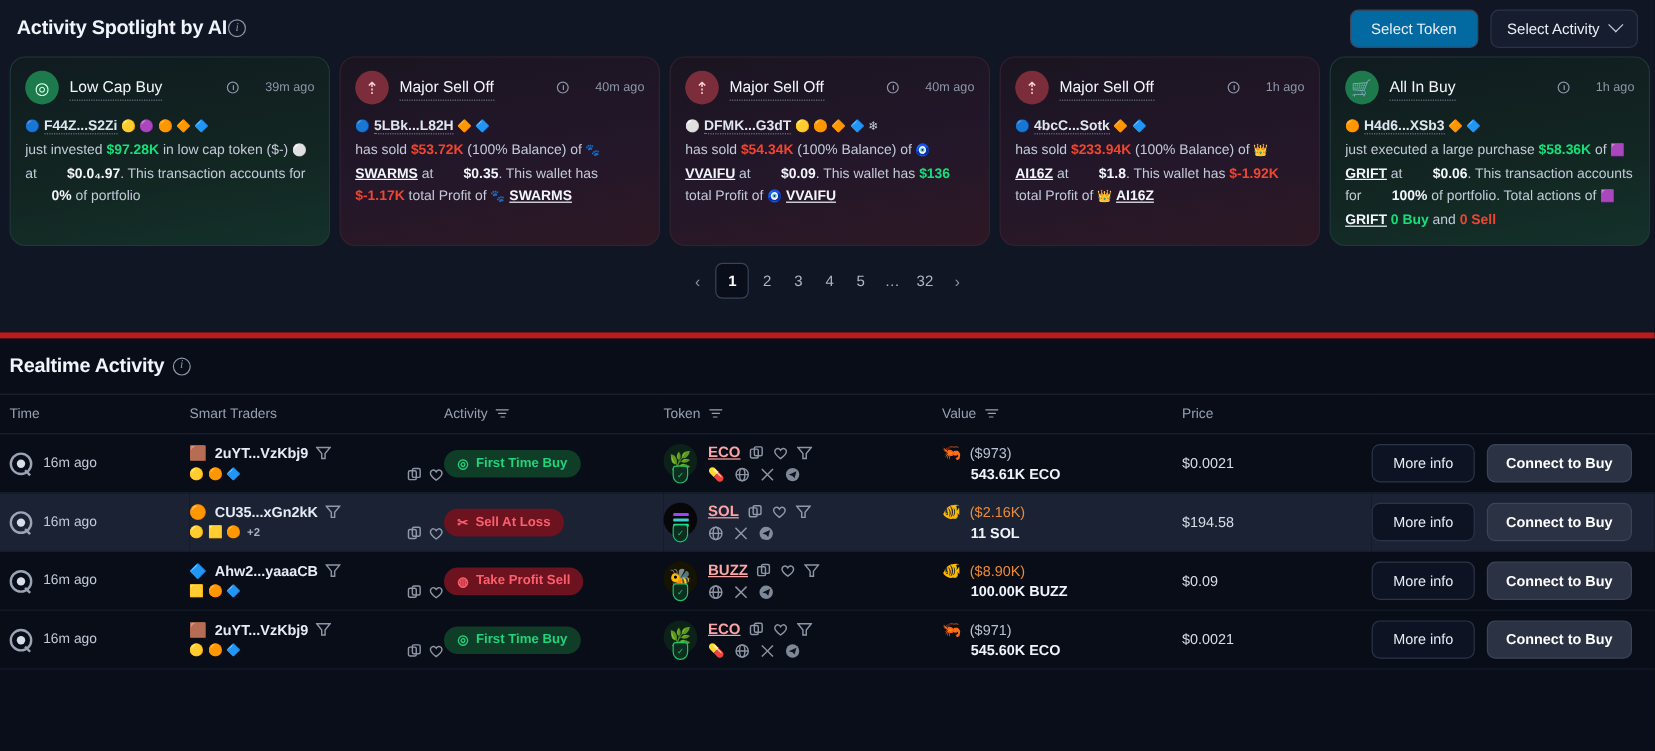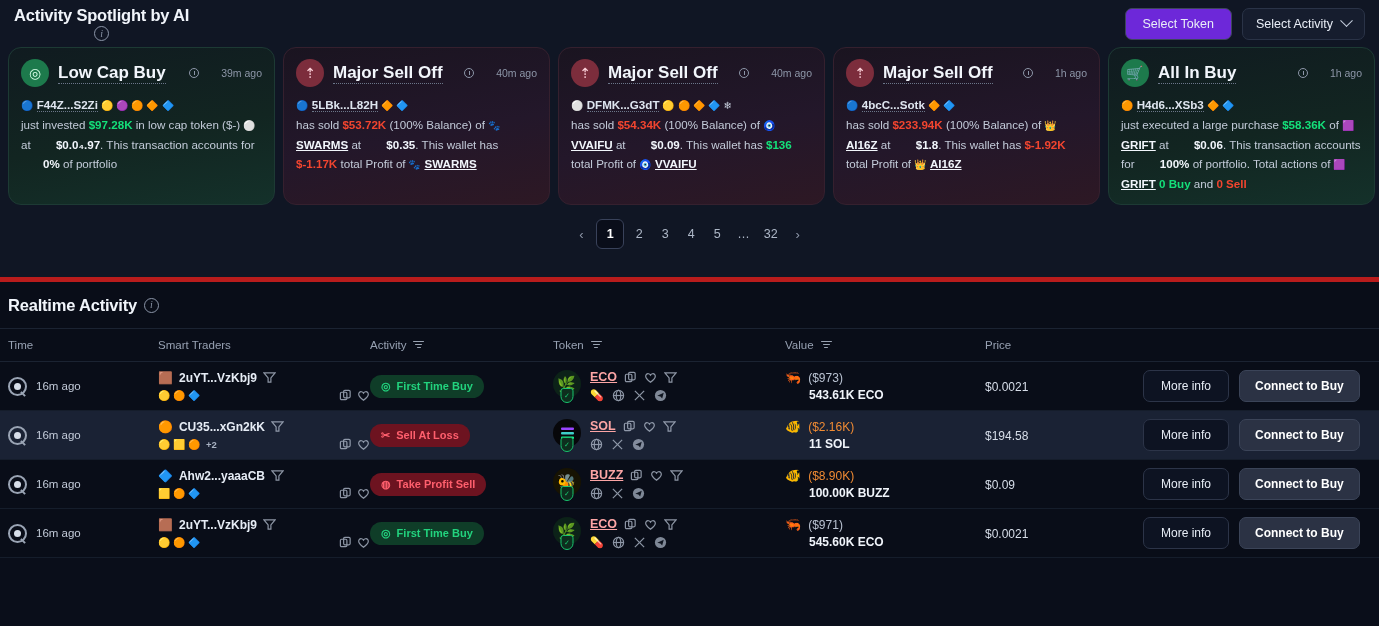--- a/index.html
+++ b/index.html
@@ -9,31 +9,31 @@
     font-family: "Liberation Sans", sans-serif;
     color: #e8edf5;
     overflow: hidden;
   }
   .page { width: 1379px; height: 626px; position: relative; }
   .spotlight-wrap { background:#101624; padding-bottom: 12px; }
   .sp-header {
     height: 47px; display: flex; align-items: center;
     padding: 0 14px; justify-content: space-between;
   }
-  .sp-title-group { display: flex; align-items: center; gap: 1px; flex-direction: column; }
+  .sp-title-group { display: flex; align-items: center; gap: 1px; }
   .sp-title { font-size: 16.5px; font-weight: bold; letter-spacing: -0.2px; color: #f1f5fb; }
   .info-i {
     width: 15px; height: 15px; border-radius: 50%;
     border: 1.3px solid #8b95a8; color: #8b95a8;
     font-size: 10px; font-style: italic; font-family: "Liberation Serif", serif;
     display: flex; align-items: center; justify-content: center; line-height: 1;
   }
   .sp-actions { display: flex; align-items: center; gap: 10px; }
   .btn-select-token {
-    background: #6d28d9; border: 1px solid #3d465a; border-radius: 7px;
+    background: #0369a1; border: 1px solid #3d465a; border-radius: 7px;
     color: #e9eef7; font-size: 12.5px; padding: 8px 17px; cursor: pointer;
   }
   .btn-select-activity {
     background: #161d2e; border: 1px solid #2a3347; border-radius: 7px;
     color: #e9eef7; font-size: 12.5px; padding: 8px 13px; cursor: pointer;
     display: flex; align-items: center; gap: 9px;
   }
   .chev { width: 9px; height: 9px; border-right: 1.6px solid #c3ccdb; border-bottom: 1.6px solid #c3ccdb;
           transform: rotate(45deg) translate(-2px,-2px); }
 
@@ -48,21 +48,21 @@
   .card.red   { background: linear-gradient(170deg,#1a1420 0%,#23172a 55%,#2d1824 100%); border:1px solid #35202e; }
   .card-hd { display:flex; align-items:center; gap:9px; margin-bottom: 8px; }
   .card-ico {
     width: 28px; height: 28px; border-radius: 50%;
     display:flex; align-items:center; justify-content:center; font-size: 14px;
     flex-shrink:0;
   }
   .card-ico.g { background: #1d7a4c; color:#d8ffe9; }
   .card-ico.r { background: #7c2d3c; color:#ffd4dc; }
   .card-hd-title {
-    font-size: 17px; font-weight: bold; color: #f2f6fc;
+    font-size: 13px; font-weight: normal; color: #f2f6fc;
     border-bottom: 1px dotted #6b7689; padding-bottom:1px;
   }
   .card-time { margin-left:auto; font-size:10.5px; color:#8d96a8; display:flex; align-items:center; gap:22px; }
   .clock { width:10px;height:10px;border:1.2px solid #8d96a8;border-radius:50%;position:relative;flex-shrink:0;}
   .clock:after{content:"";position:absolute;left:4px;top:1.5px;width:1px;height:4px;background:#8d96a8;}
   .card-body { }
   .addr { color:#dfe6f0; font-weight:bold; border-bottom:1px dotted #6b7689; }
   .gem { font-size: 10px; letter-spacing: 0px; }
   .up { color:#14e07a; font-weight:bold; }
   .down { color:#f2452f; font-weight:bold; }

